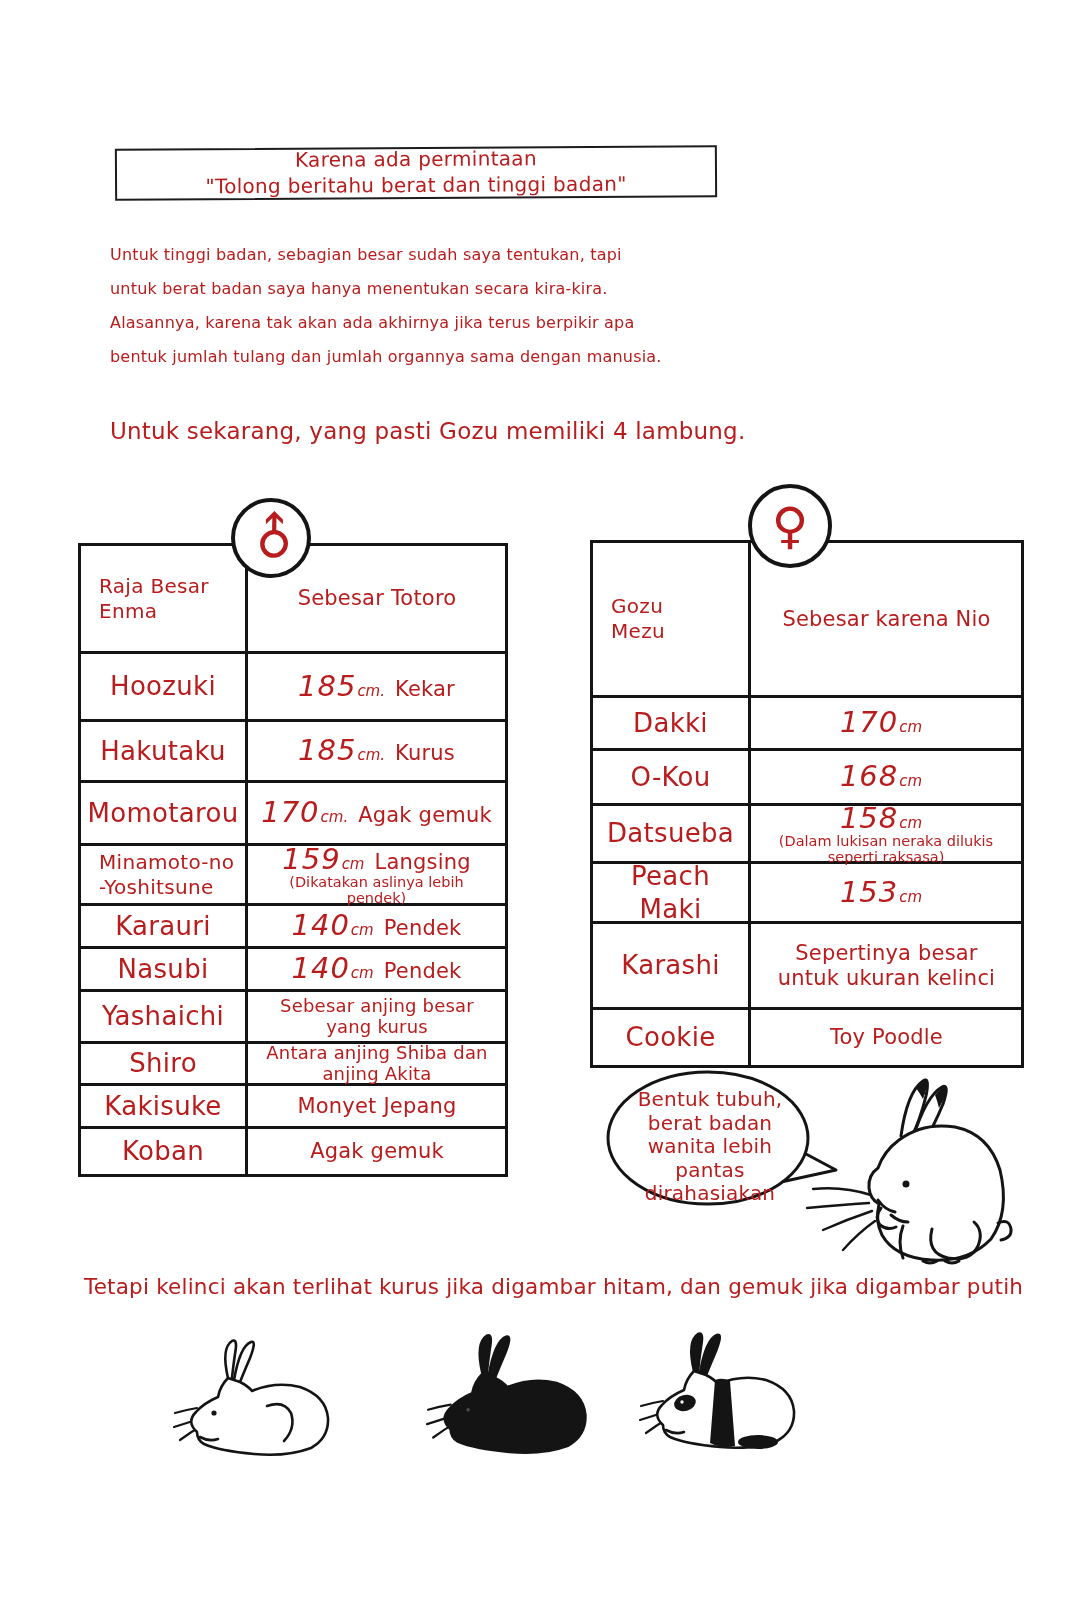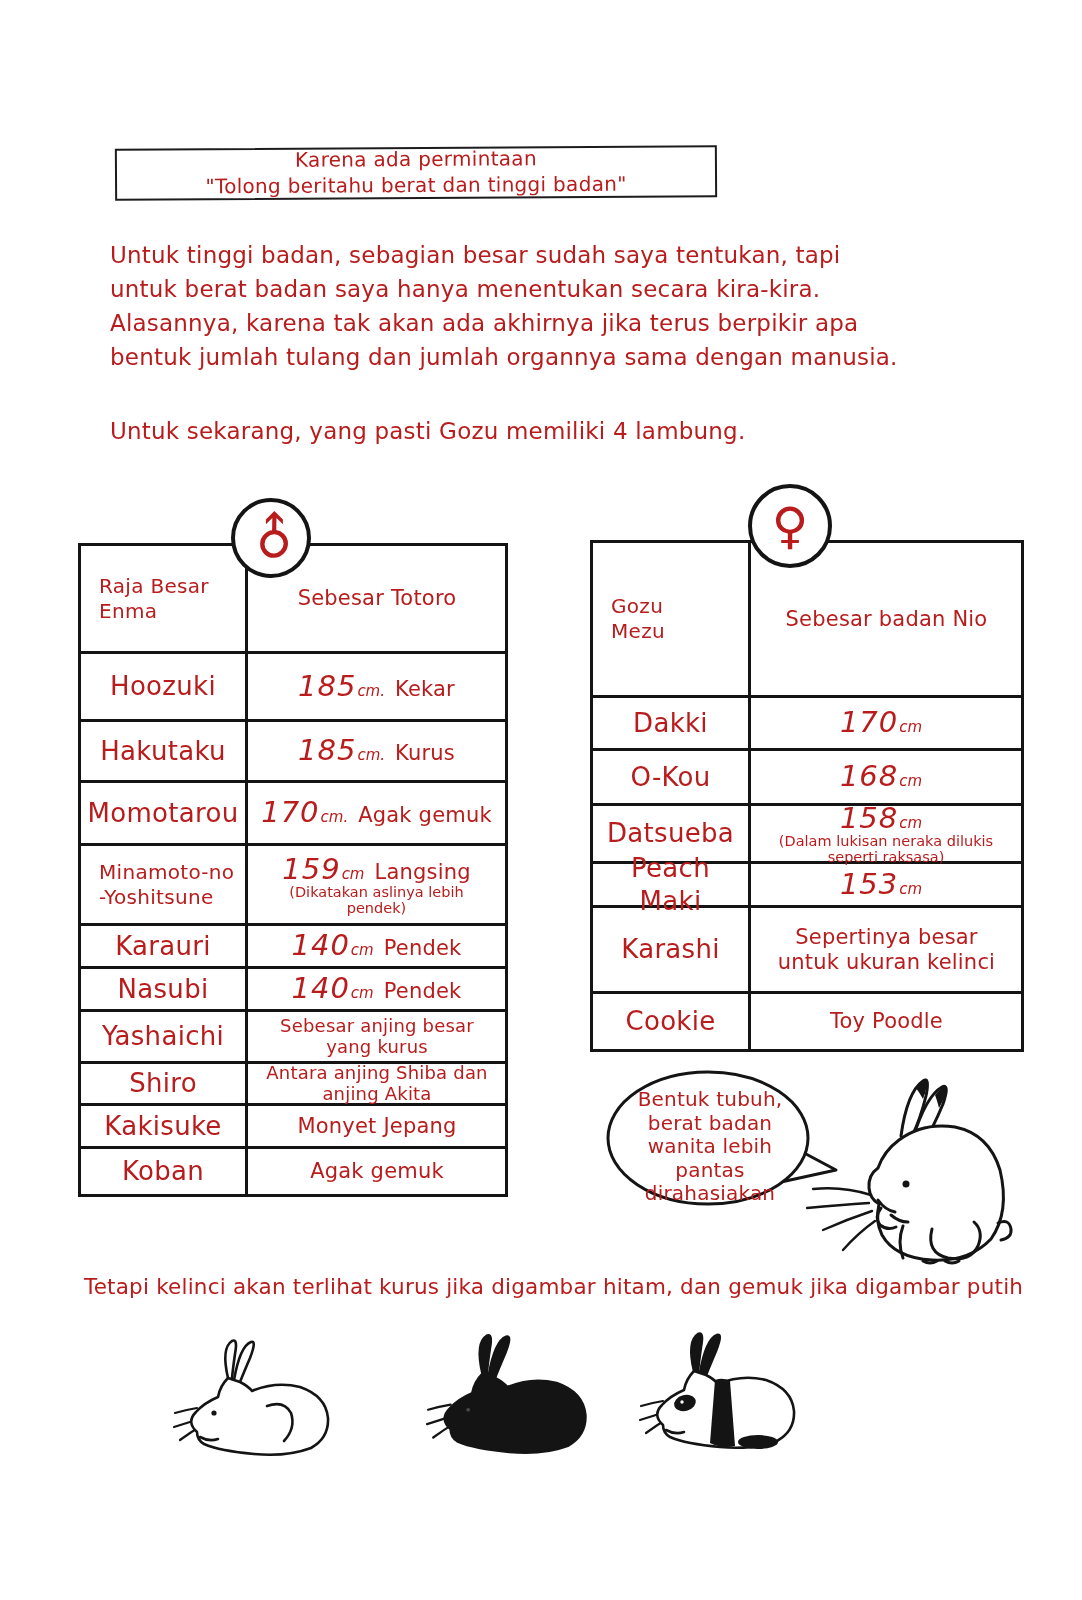--- a/index.html
+++ b/index.html
@@ -14,21 +14,21 @@
   
   .intro-box{
     left:115px; top:147px; width:598px; height:48px;
     border:2.5px solid #1c1c1c; transform:rotate(-0.35deg);
     display:flex; flex-direction:column; align-items:center; justify-content:center;
     text-align:center; font-size:20px; line-height:1.28; letter-spacing:0.3px;
   }
 
   .paragraph{
     left:110px; top:238px; width:850px;
-    font-size:23px; line-height:34px; letter-spacing:0.2px;
+    font-size:16px; line-height:34px; letter-spacing:0.2px;
   }
   .note-line{
     left:110px; top:418px; width:850px;
     font-size:23px; letter-spacing:0.2px;
   }
 
   
   .htable{
     border:3px solid #141414; background:#fff;
   }
@@ -130,21 +130,21 @@
       <div class="cell name-cell pre">Momotarou</div>
       <div class="cell desc-cell">
         <div class="desc-line">
             <span class="num">170</span>
             <span class="unit">cm.</span>
             <span class="desc pre">Agak gemuk</span>
           </div>
 
       </div>
     </div>
-    <div class="hrow" style="height:80px">
+    <div class="hrow" style="height:60px">
       <div class="cell name-cell left pre">Minamoto-no
 -Yoshitsune</div>
       <div class="cell desc-cell">
         <div class="desc-line">
             <span class="num">159</span>
             <span class="unit">cm</span>
             <span class="desc pre">Langsing</span>
           </div>
         <div class="size-note pre">(Dikatakan aslinya lebih
 pendek)</div>
@@ -225,21 +225,21 @@
   </div>
 
   <div class="abs htable female" style="left:590px; top:540px; width:428px;">
     <div class="hrow" style="height:152px">
       <div class="cell name-cell left pre">Gozu
 Mezu</div>
       <div class="cell desc-cell">
         <div class="desc-line">
             <span class="num"></span>
             <span class="unit"></span>
-            <span class="desc pre">Sebesar badan Nio</span>
+            <span class="desc pre">Sebesar karena Nio</span>
           </div>
 
       </div>
     </div>
     <div class="hrow" style="height:53px">
       <div class="cell name-cell pre">Dakki</div>
       <div class="cell desc-cell">
         <div class="desc-line">
             <span class="num">170</span>
             <span class="unit">cm</span>
@@ -264,21 +264,21 @@
       <div class="cell desc-cell">
         <div class="desc-line">
             <span class="num">158</span>
             <span class="unit">cm</span>
             <span class="desc pre"></span>
           </div>
         <div class="size-note pre">(Dalam lukisan neraka dilukis
 seperti raksasa)</div>
       </div>
     </div>
-    <div class="hrow" style="height:44px">
+    <div class="hrow" style="height:60px">
       <div class="cell name-cell pre">Peach Maki</div>
       <div class="cell desc-cell">
         <div class="desc-line">
             <span class="num">153</span>
             <span class="unit">cm</span>
             <span class="desc pre"></span>
           </div>
 
       </div>
     </div>

